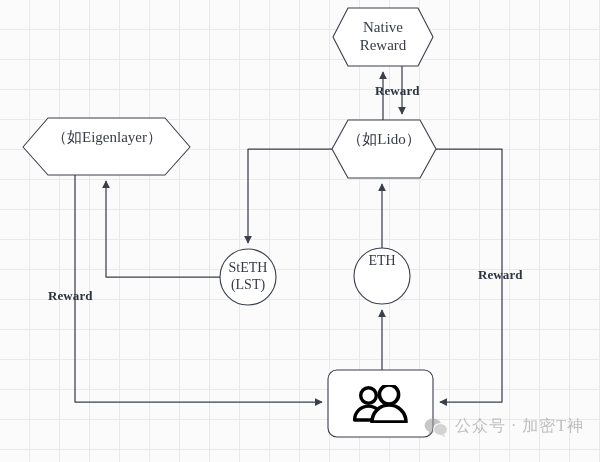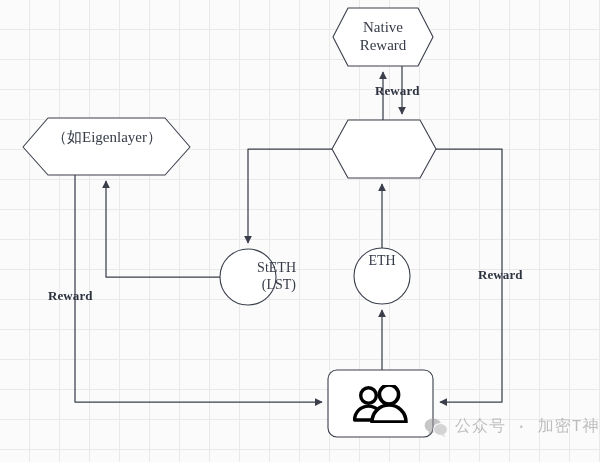--- a/index.html
+++ b/index.html
@@ -51,21 +51,21 @@
   #watermark {
     position: absolute;
     left: 424px;
     top: 416px;
     display: flex;
     align-items: center;
     gap: 7px;
     opacity: .55;
   }
   #watermark .wm-text {
-    font-family: Liberation Mono, monospace;
+    font-family: Liberation Serif, serif;
     font-size: 16px;
     color: #8d8d8d;
     letter-spacing: 1px;
     white-space: nowrap;
   }
   .wm-icon { flex: none; }
 </style>
 </head>
 <body>
 
@@ -112,27 +112,28 @@
       <path d="M 436 149 L 502 149 L 502 402 L 440 402" marker-end="url(#arrow)"></path>
     </g>
   </svg>
 
   <div class="node-label hex-label" style="left:333px; top:18px; width:100px;text-align:center;">
     <div>Native</div>
     <div>Reward</div>
   </div>
 
   <div class="node-label hex-label" style="left:334px; top:130px; width:100px;">
+    <div>（如Lido）</div>
   </div>
 
   <div class="node-label hex-label" style="left:26px; top:128px; width:162px;">
     <div>（如Eigenlayer）</div>
   </div>
 
-  <div class="node-label circle-label" style="left:216px; top:259px; width:80px;text-align:right;">
+  <div class="node-label circle-label" style="left:208px; top:259px; width:80px;">
     <div>StETH</div>
     <div>(LST)</div>
   </div>
 
   <div class="node-label circle-label" style="left:342px; top:252px; width:80px;">
     <div>ETH</div>
   </div>
 
   <svg style="position:absolute; left:351px; top:385px;" width="59" height="38" viewBox="0 0 59 38">
     <g fill="#000000">

